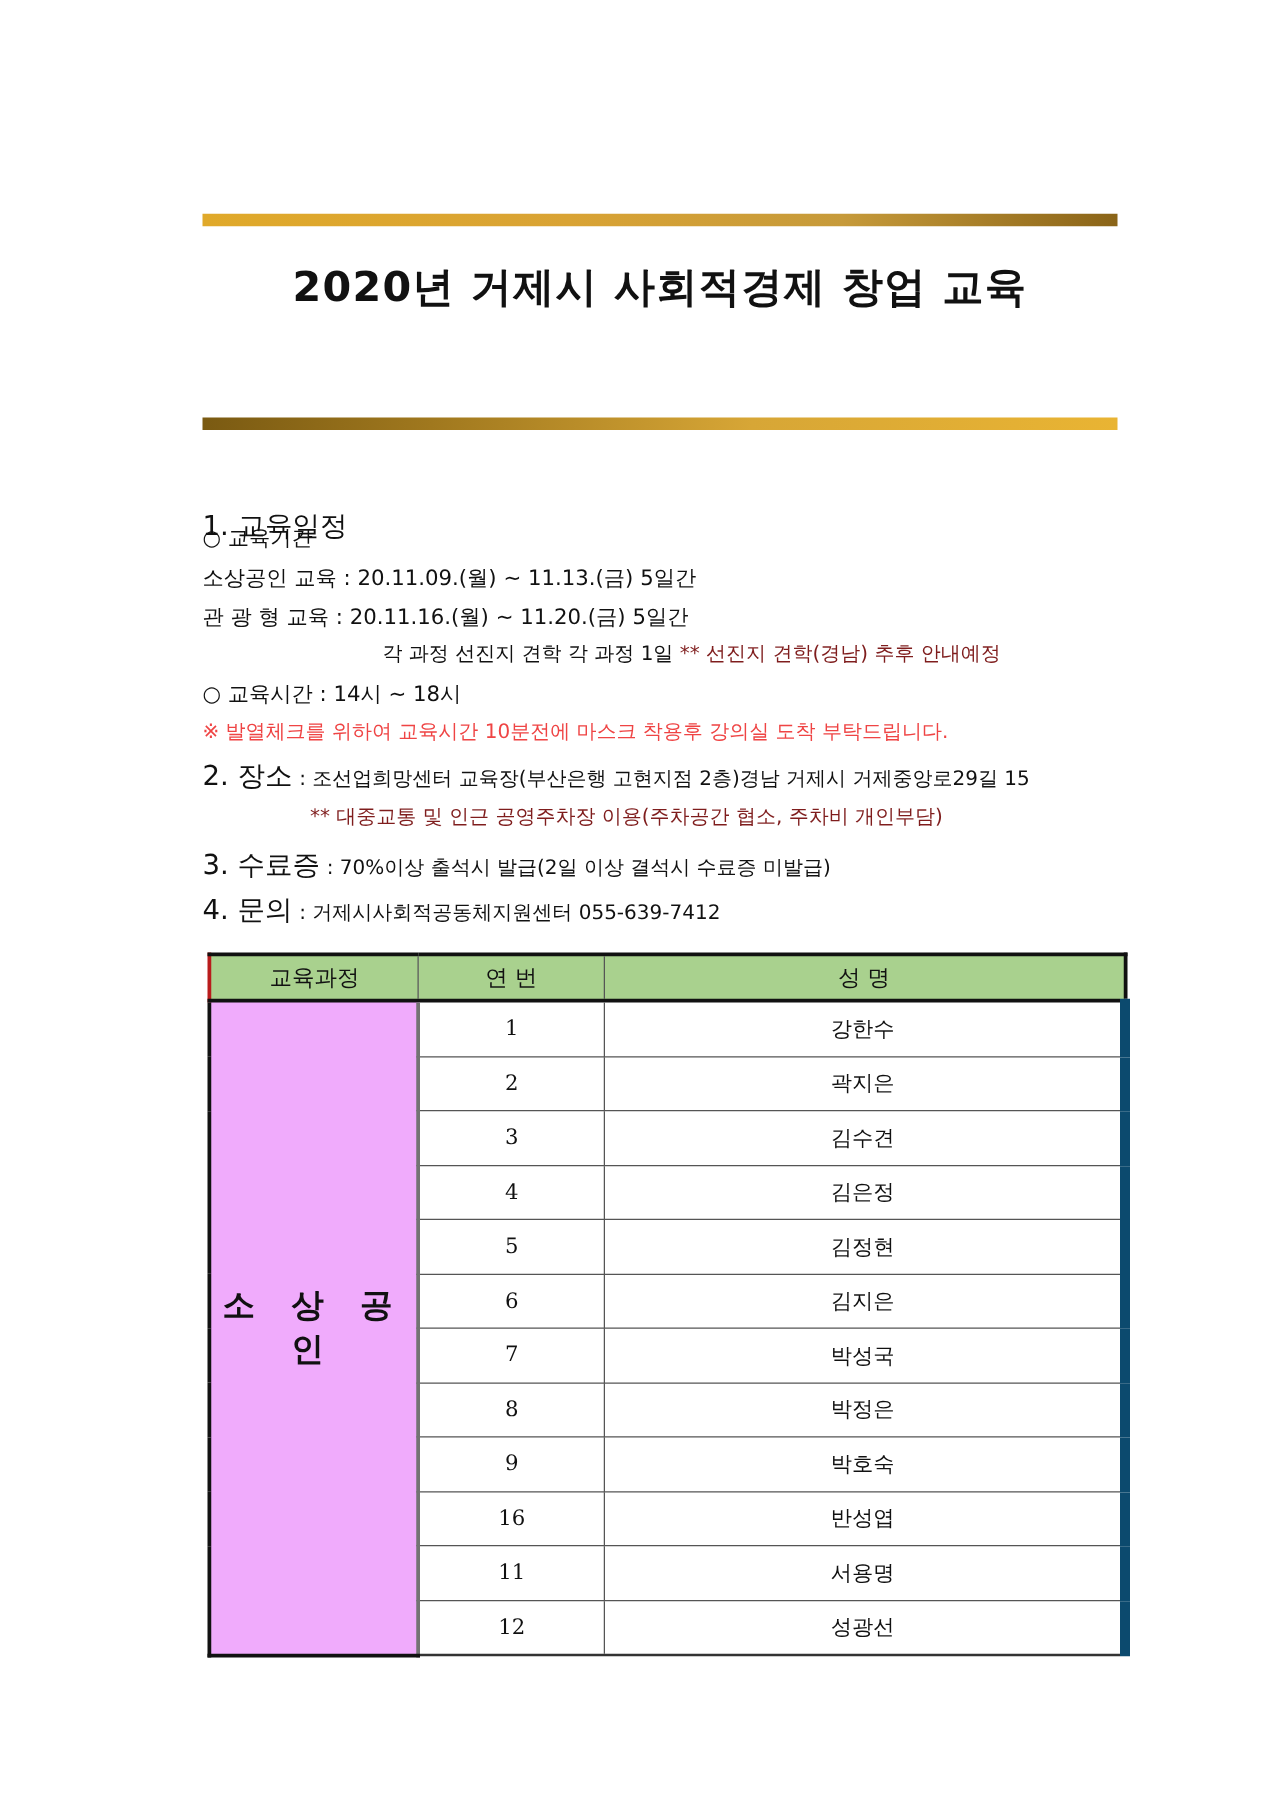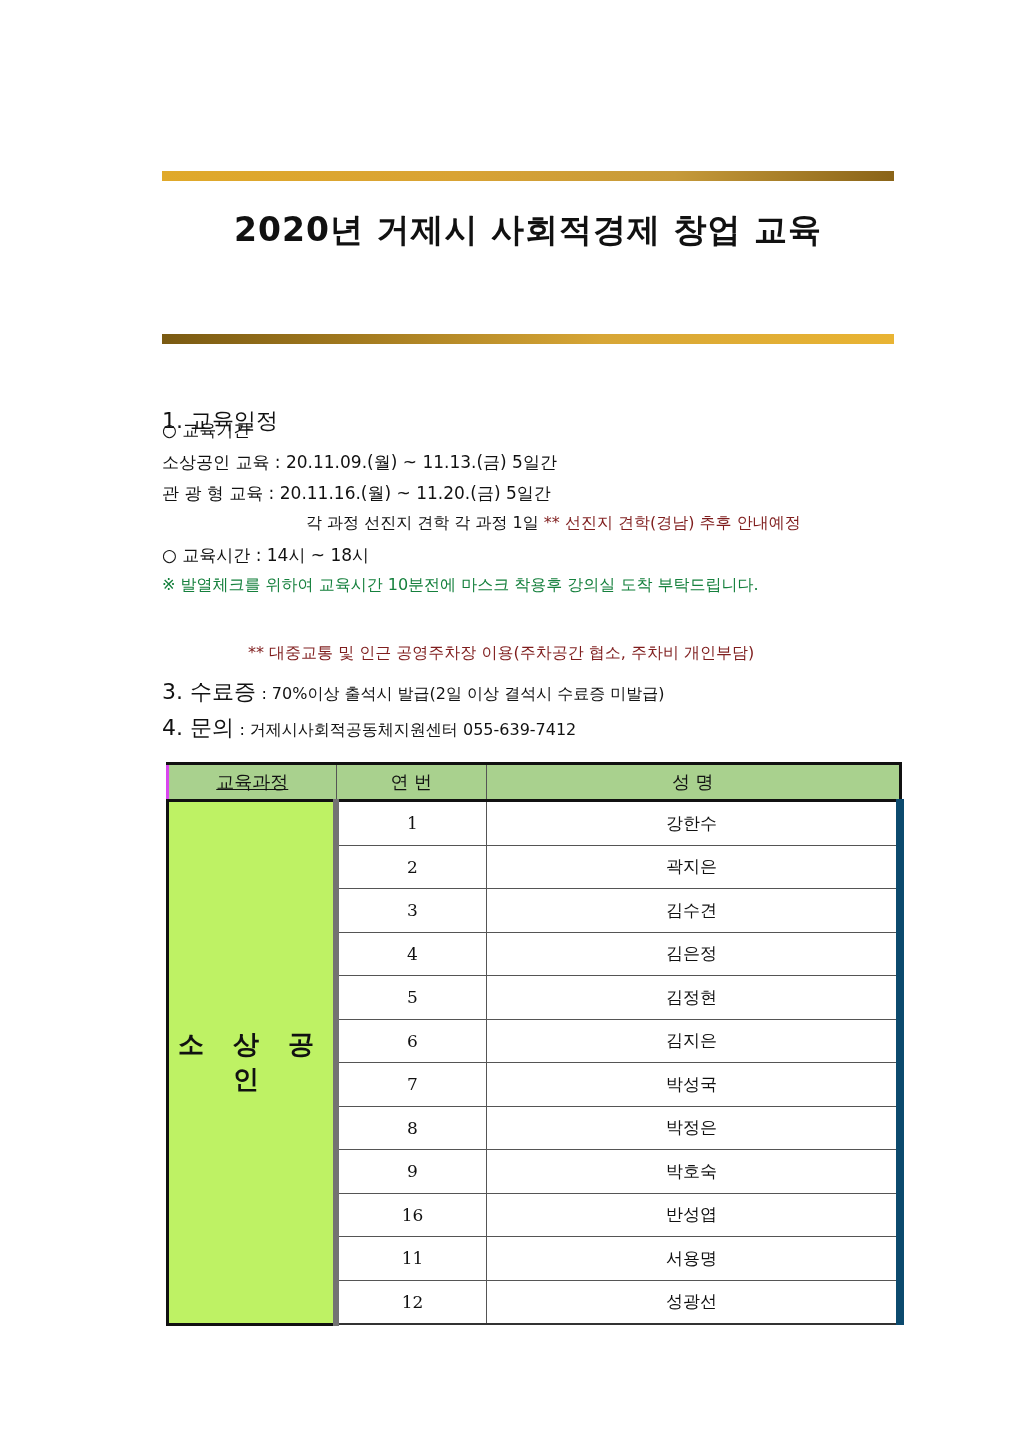--- a/index.html
+++ b/index.html
@@ -10,30 +10,30 @@
   .gold-bar.top { top: 171px; background: linear-gradient(90deg, #e0a92a 0%, #d9a334 40%, #c69a3a 70%, #8a6418 100%); }
   .gold-bar.bottom { top: 334px; background: linear-gradient(90deg, #7a5a12 0%, #a0781e 25%, #d7a636 60%, #e9b433 100%); }
 
   .title { position: absolute; left: 146px; width: 732px; text-align: center; font-weight: bold; font-size: 33px; letter-spacing: 1px; }
   .title.l1 { top: 208px; }
   .title.l2 { top: 266px; }
 
   .line { position: absolute; left: 146px; white-space: nowrap; font-size: 17px; }
   .sec-head { font-size: 22px; margin-top: 24px; }
   .red { color: #7f1d1d; }
-  .green { color: #15803d; }
+  .green { color: #ef4444; }
   .small { font-size: 16px; }
 
   table.roster { position: absolute; left: 150px; top: 762px; width: 738px; border-collapse: collapse; font-family: "DejaVu Serif", serif; }
   table.roster th, table.roster td { border: 1px solid #555; text-align: center; font-weight: normal; }
   table.roster thead th { background: #a9d18e; height: 32px; font-size: 18px; font-family: "DejaVu Sans", sans-serif; border-top: 3px solid #111; border-bottom: 3px solid #111; }
-  table.roster thead th:first-child { border-left: 3px solid #d946ef; text-decoration: underline; }
+  table.roster thead th:first-child { border-left: 3px solid #b91c1c; }
   table.roster thead th:last-child { border-right: 3px solid #111; }
   table.roster td { height: 40.5px; font-size: 17px; }
-  table.roster td.course { background: #bef264; font-size: 26px; font-weight: bold; font-family: "DejaVu Sans", sans-serif; letter-spacing: 10px; border-left: 3px solid #111; border-bottom: 3px solid #111; border-right: 6px solid #737373; width: 162px; }
+  table.roster td.course { background: #f0abfc; font-size: 26px; font-weight: bold; font-family: "DejaVu Sans", sans-serif; letter-spacing: 10px; border-left: 3px solid #111; border-bottom: 3px solid #111; border-right: 3px solid #737373; width: 162px; }
   table.roster td.num { width: 145px; }
   table.roster td.name { font-family: "DejaVu Sans", sans-serif; border-right: 8px solid #0c4a6e; }
   table.roster tr:last-child td { border-bottom: 2px solid #333; }
 </style>
 </head>
 <body>
 
 <div class="page">
   <div class="gold-bar top"></div>
   <div class="title l1">2020년 거제시 사회적경제 창업 교육</div>
@@ -49,20 +49,24 @@
     <span>관 광 형 교육 :</span>
     <span>20.11.16.(월) ~ 11.20.(금) 5일간</span>
   </div>
   <div class="line small" style="top:513px; left:290px;">
     <span>각 과정 선진지 견학 각 과정 1일</span>
     <span class="red">** 선진지 견학(경남) 추후 안내예정</span>
   </div>
   <div class="line" style="top:544px;">○ 교육시간 : 14시 ~ 18시</div>
   <div class="line green small" style="top:575px;">※ 발열체크를 위하여 교육시간 10분전에 마스크 착용후 강의실 도착 부탁드립니다.</div>
 
+  <div class="line" style="top:606px;">
+    <span class="sec-head">2. 장소</span>
+    <span class="small">: 조선업희망센터 교육장(부산은행 고현지점 2층)경남 거제시 거제중앙로29길 15</span>
+  </div>
   <div class="line red small" style="top:643px; left:232px;">** 대중교통 및 인근 공영주차장 이용(주차공간 협소, 주차비 개인부담)</div>
 
   <div class="line" style="top:677px;">
     <span class="sec-head">3. 수료증</span>
     <span class="small">: 70%이상 출석시 발급(2일 이상 결석시 수료증 미발급)</span>
   </div>
   <div class="line" style="top:713px;">
     <span class="sec-head">4. 문의</span>
     <span class="small">: 거제시사회적공동체지원센터 055-639-7412</span>
   </div>

